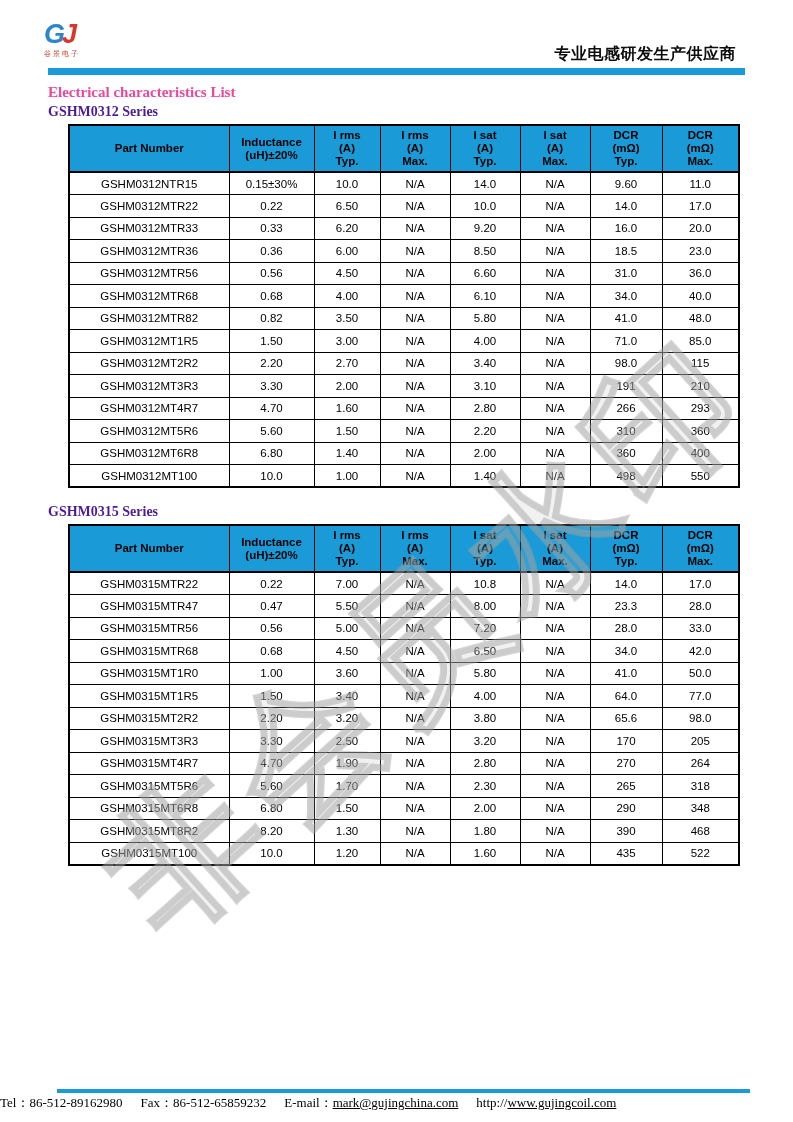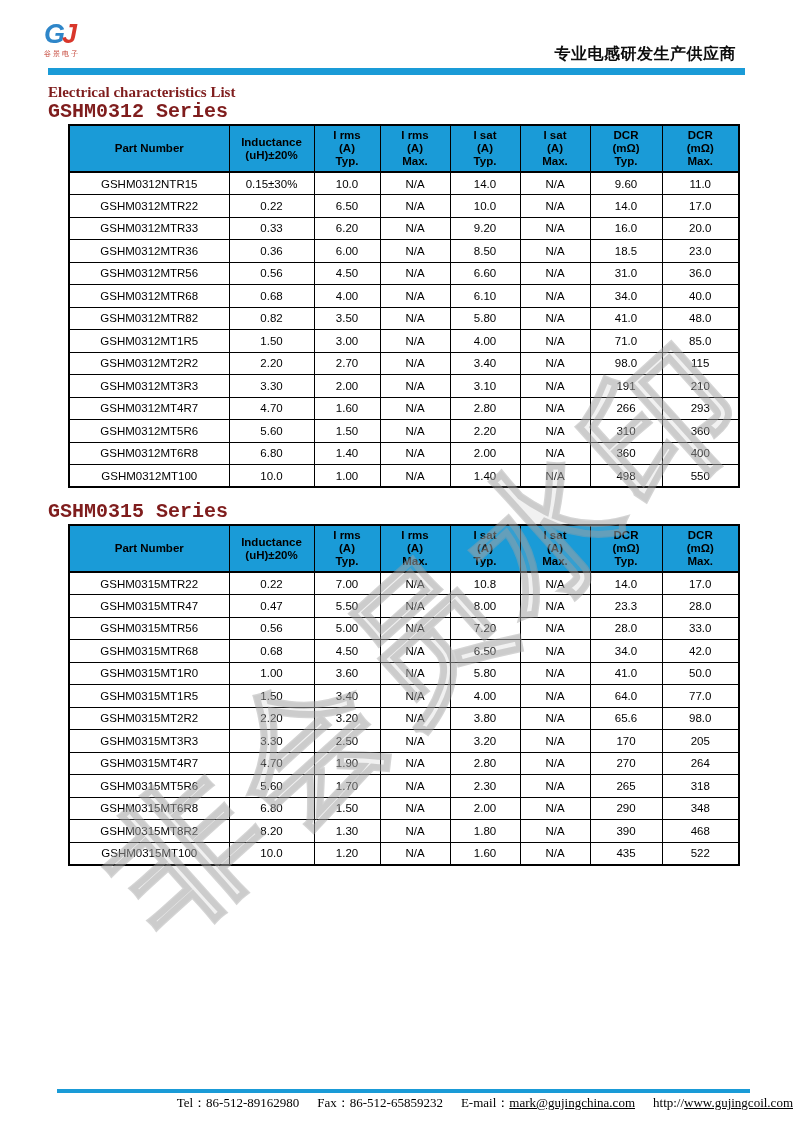--- a/index.html
+++ b/index.html
@@ -61,28 +61,28 @@
   .content {
     position: absolute;
     left: 48px;
     top: 74px;
     width: 700px;
   }
   .doc-title {
     font-family: "Liberation Serif", serif;
     font-weight: bold;
     font-size: 15px;
-    color: #7f1d1d;
+    color: #ec4899;
     line-height: 20px;
   }
   .series-title {
-    font-family: Liberation Mono, monospace;
+    font-family: Liberation Serif, serif;
     font-weight: bold;
-    font-size: 20px;
-    color: #7f1d1d;
+    font-size: 14px;
+    color: #4c1d95;
     line-height: 19px;
   }
   .series-title.second { margin-top: 14px; margin-bottom: 1px; }
 
   table.spec {
     margin-left: 20px;
     margin-top: 3px;
     width: 670px;
     border-collapse: collapse;
     table-layout: fixed;
@@ -144,21 +144,21 @@
     top: 1081px;
     width: 693px;
     height: 3.5px;
     background: #1a9bd7;
   }
   .footer-text {
     position: absolute;
     left: 0;
     top: 1086px;
     width: 100%;
-    text-align: right;
+    text-align: left;
     font-family: "Liberation Serif", serif;
     font-size: 13px;
     color: #000;
   }
   .footer-text .gap { display: inline-block; width: 18px; }
   .footer-link { color: #000; text-decoration: underline; }
 </style>
 </head>
 <body>
 

